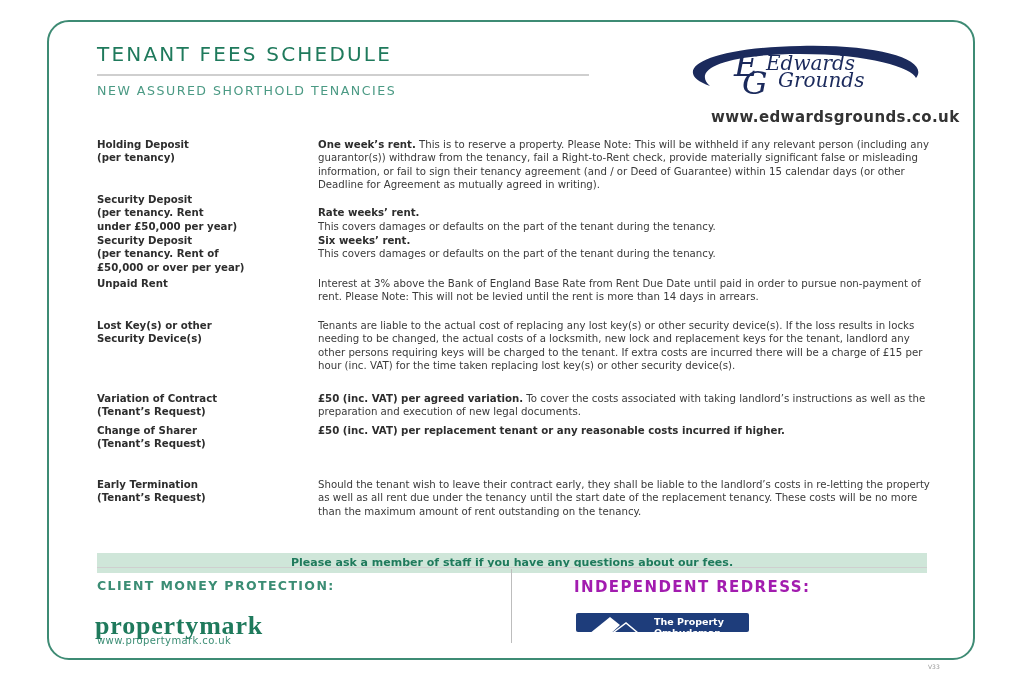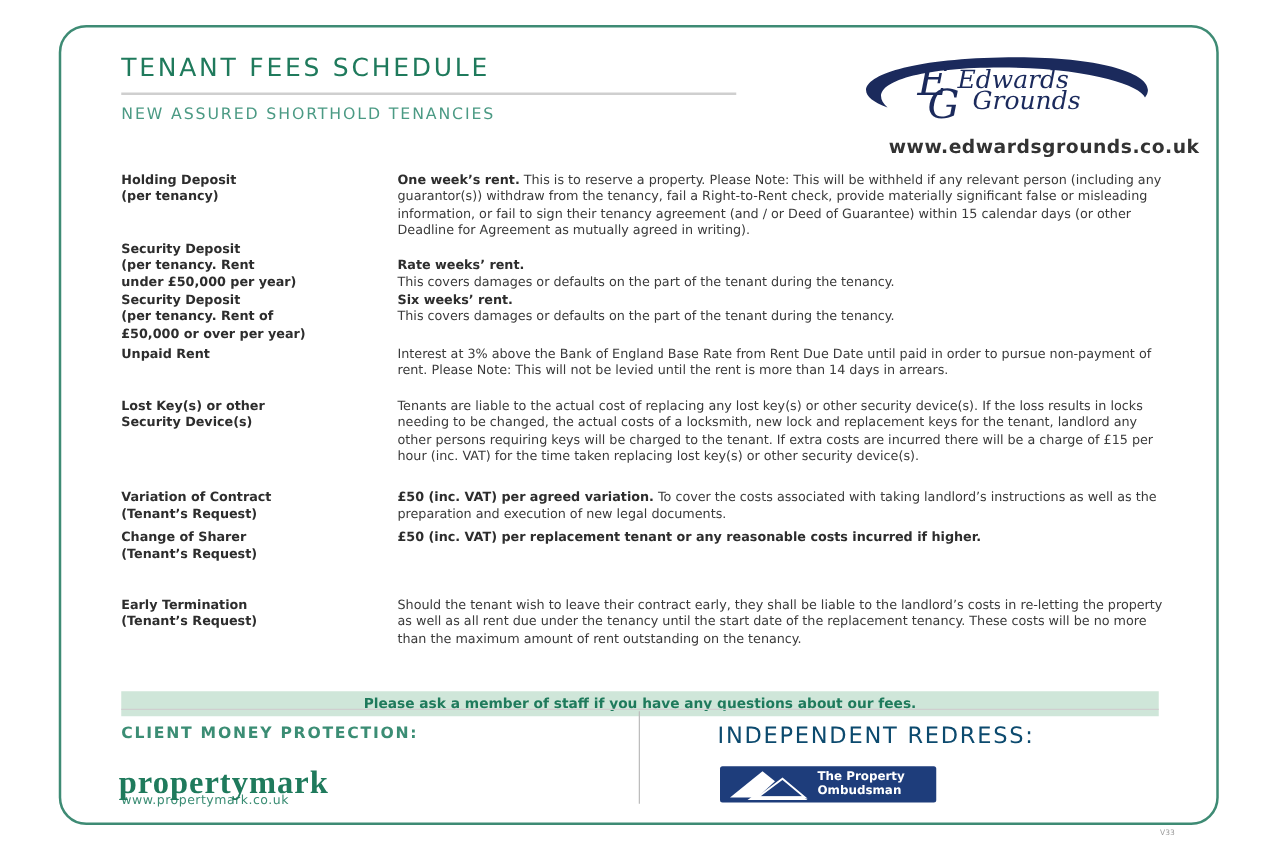--- a/index.html
+++ b/index.html
@@ -43,25 +43,25 @@
     .v-divider { position: absolute; left: 511px; top: 569px; width: 1px; height: 74px; background: #bdbdbd; }
     .cmp-heading {
       position: absolute; left: 97px; top: 578px; font-size: 12.5px; letter-spacing: 1.4px; color: #3b8d74; white-space: nowrap; font-weight: bold;
     }
     .cmp-url { position: absolute; left: 97px; top: 595px; font-size: 10px; color: #3b8d74; letter-spacing: 0.4px; white-space: nowrap; margin-top: 40px; }
     .pm-logo {
       position: absolute; left: 95px; top: 611px; font-size: 26px; font-weight: bold; color: #1f7a5c;
       letter-spacing: 0.8px; white-space: nowrap; font-family: Liberation Serif, serif;
     }
     .ir-heading {
-      position: absolute; left: 574px; top: 578px; font-size: 18px; letter-spacing: 1.4px; color: #0c4a6e; white-space: nowrap;
+      position: absolute; left: 574px; top: 578px; font-size: 15px; letter-spacing: 1.4px; color: #a21caf; white-space: nowrap; font-weight: bold;
     }
     .ir-url { position: absolute; left: 576px; top: 593px; font-size: 10px; color: #3b8d74; letter-spacing: 0.4px; white-space: nowrap; margin-top: 24px; }
     .tpo-logo {
-      position: absolute; left: 576px; top: 613px; width: 173px; height: 29px; background: #1e3d7b; border-radius: 2px;
+      position: absolute; left: 576px; top: 613px; width: 173px; height: 19px; background: #1e3d7b; border-radius: 2px;
     }
     .tpo-text {
       position: absolute; left: 78px; top: 3px; font-size: 9.5px; line-height: 11px; font-weight: bold; color: #ffffff;
       white-space: nowrap;
     }
     .tpo-line2 { display: block; }
     .version { position: absolute; left: 928px; top: 663px; font-size: 6px; color: #9a9a9a; }
   </style>
 </head>
 <body>

